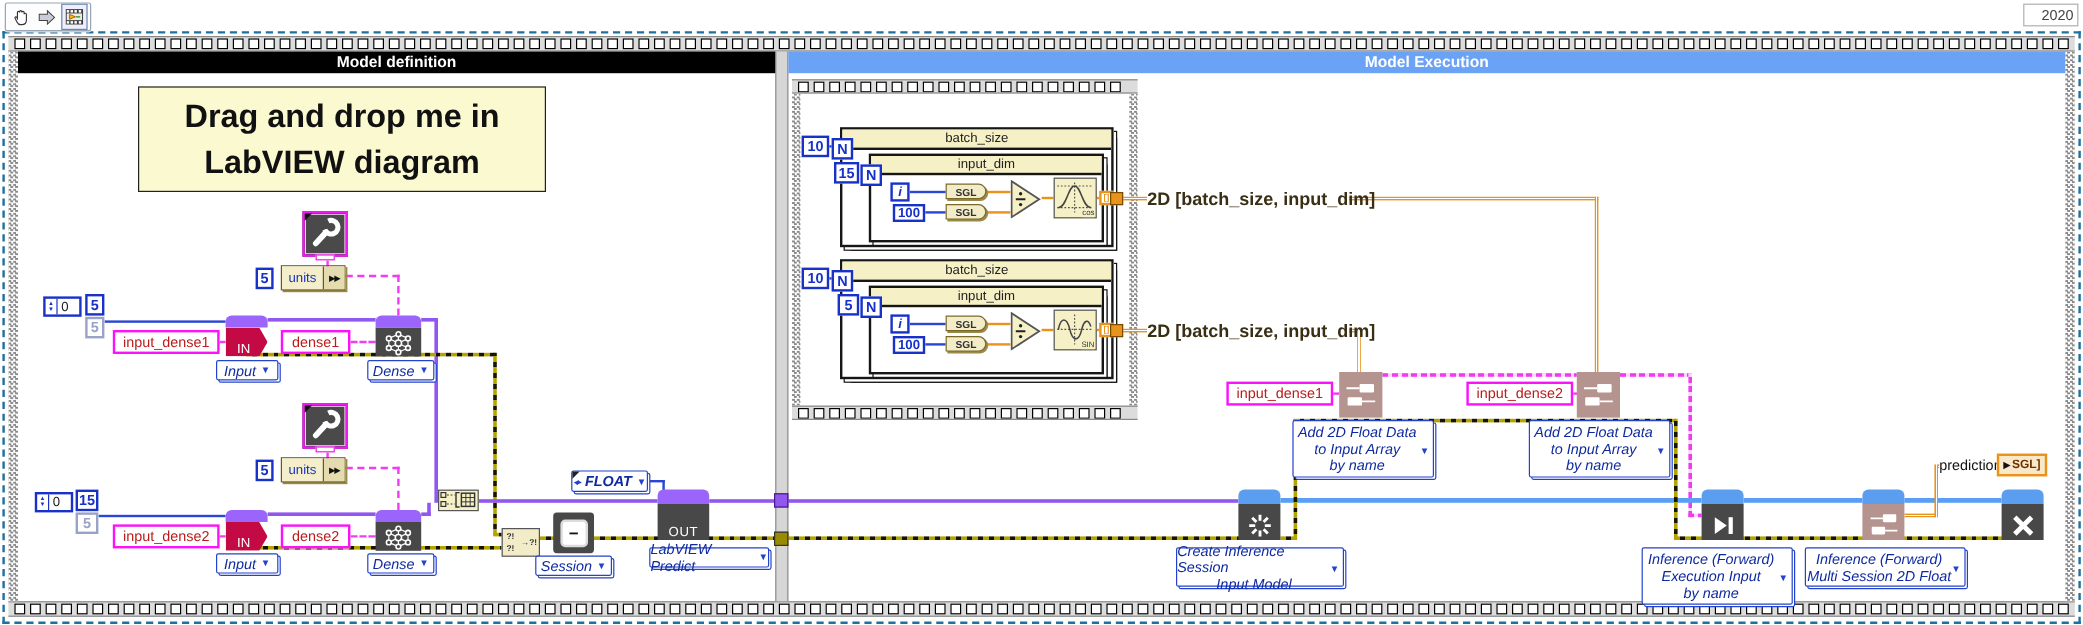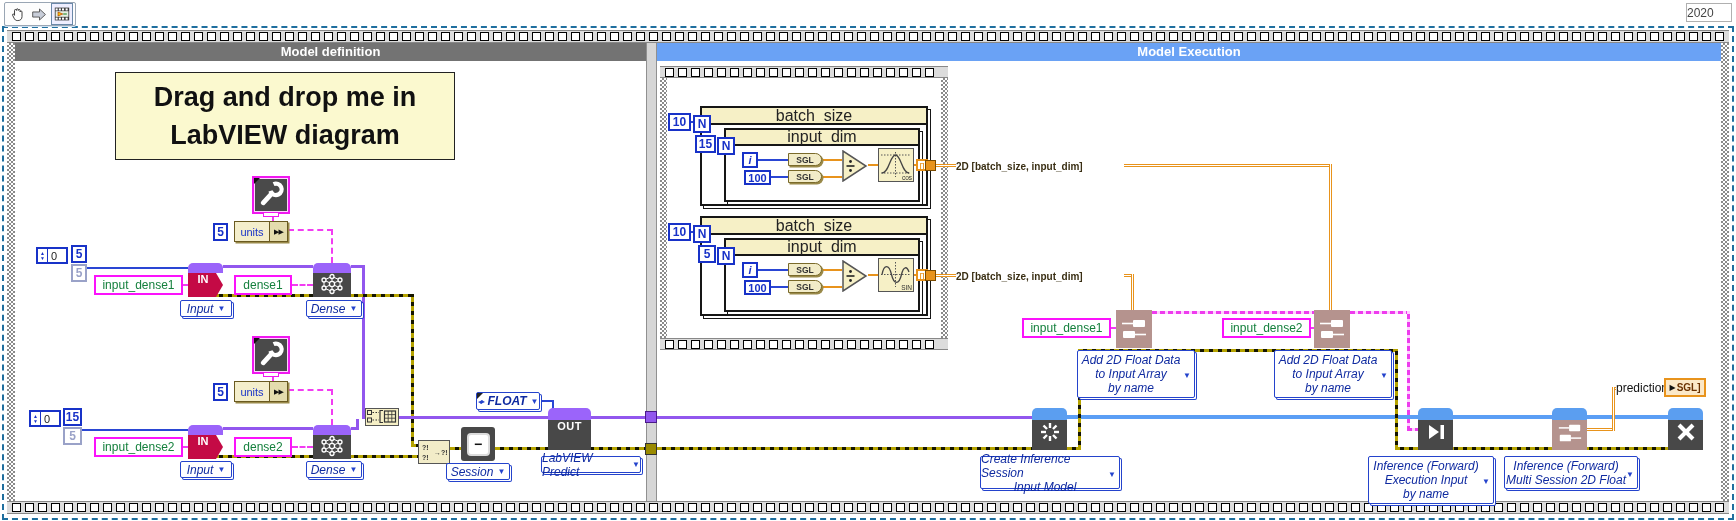--- a/index.html
+++ b/index.html
@@ -30,48 +30,48 @@
   .w-squigv{width:0;border-left:2px dashed #f23cf2;}
   .w-or2-h{height:3px;background:linear-gradient(#e8931c 0 1px,#fff 1px 2px,#e8931c 2px 3px);}
   .w-or2-v{width:3px;background:linear-gradient(90deg,#e8931c 0 1px,#fff 1px 2px,#e8931c 2px 3px);}
   .w-or-h{height:2px;background:#e8931c;}
   .tunnel{z-index:6;box-sizing:border-box;}
   
   .node{z-index:5;display:flex;flex-direction:column;}
   .cap{height:12px;border-radius:5px 5px 0 0;flex:none;}
   .cap-purple{background:#9b64fa;}
   .cap-blue{background:#5b9ef0;}
-  .nbody{flex:1;display:flex;align-items:flex-start;justify-content:center;color:#fff;font-weight:bold;}
+  .nbody{flex:1;display:flex;align-items:flex-end;justify-content:center;color:#fff;font-weight:normal;}
   .body-dark{background:#484848;}
   .body-red{background:#c40a45;clip-path:polygon(0 0,80% 0,100% 50%,80% 100%,0 100%);}
   .body-mauve{background:#b5938e;}
   
   .ring{background:#fff;border:1px solid #2443cc;border-radius:2px;color:#0f2aa0;font-size:12px;
     display:flex;align-items:center;justify-content:center;gap:4px;z-index:6;box-sizing:border-box;
     box-shadow:2px 2px 0 -1px #fff,2px 2px 0 0 #2443cc;font-style:italic;}
   .ring .arr{color:#2443cc;font-size:8px;flex:none;}
   .ringcol{flex-direction:column;gap:0;line-height:14px;padding-right:10px;}
   .ringcol .arr{position:absolute;right:3px;top:50%;margin-top:-5px;}
   
-  .mlabel{background:#fff;border:2px solid #fb12fb;color:#15803d;font-size:12px;display:flex;
+  .mlabel{background:#fff;border:2px solid #fb12fb;color:#b91c1c;font-size:12px;display:flex;
     align-items:center;justify-content:center;z-index:6;box-sizing:border-box;}
   .bconst{background:#fff;border:2px solid #1832c8;color:#1832c8;font-weight:bold;font-size:12px;
     display:flex;align-items:center;justify-content:center;z-index:6;box-sizing:border-box;}
   .gconst{border-color:#9aa2c8;color:#9aa2c8;}
   .iterm{font-style:italic;font-size:11px;}
   .spin{background:#fff;border:2px solid #1832c8;display:flex;z-index:6;box-sizing:border-box;}
   .spincol{width:9px;border-right:1px solid #1832c8;display:flex;flex-direction:column;
     align-items:center;justify-content:center;color:#1832c8;font-size:5px;line-height:5px;}
   .spinval{flex:1;color:#222;font-size:11px;display:flex;align-items:center;padding-left:3px;}
-  .wlabel{color:#3a2f14;font-weight:bold;font-size:10px;background:#fff;display:flex;
+  .wlabel{color:#3a2f14;font-weight:bold;font-size:15px;background:#fff;display:flex;
     align-items:center;z-index:4;white-space:nowrap;}
   
   .loop{border:2px solid #161616;box-sizing:border-box;z-index:1;
     box-shadow:3px 3px 0 -1px #fff,3px 3px 0 0 #161616,6px 6px 0 -4px #fff,6px 6px 0 -3px #161616;}
-  .loopband{background:#f6f0c6;border-bottom:2px solid #161616;font-size:16px;color:#222;
+  .loopband{background:#f6f0c6;border-bottom:2px solid #161616;font-size:11px;color:#222;
     text-align:center;line-height:15px;}
   .sgl{background:#f2ecc8;border:1px solid #7a6a2a;border-radius:0 7px 7px 0;font-size:8.5px;
     font-weight:bold;color:#333;display:flex;align-items:center;justify-content:center;z-index:5;
     box-shadow:1.5px 1.5px 0 0 #9a8a4a;box-sizing:border-box;}
   .fnbox{background:#f6f0c6;border:1.5px solid #555;z-index:5;box-sizing:border-box;position:absolute;}
   .fnlbl{position:absolute;right:1px;bottom:0;font-size:6.5px;color:#333;background:#f6f0c6;line-height:7px;z-index:2;}
   
   .wrench{background:#4a4a4a;border:2px solid #f018f0;box-shadow:inset 0 0 0 1px #ffd6ff;z-index:5;box-sizing:border-box;}
   .wrench::before{content:'';position:absolute;top:0;left:0;border-top:6px solid #111;border-right:6px solid transparent;}
   .wstub{background:#fff;border:1.5px solid #f018f0;z-index:6;box-sizing:border-box;}
@@ -84,21 +84,21 @@
   .floatglyph{font-size:8px;color:#2443cc;letter-spacing:-1px;flex:none;}
   .cornerfold{position:absolute;top:0;left:0;border-top:6px solid #222;border-right:6px solid transparent;}
   .subsq{width:19px;height:19px;background:#fff;border:2px solid #dcdcdc;border-radius:4px;color:#111;
     font-size:14px;font-weight:bold;display:flex;align-items:center;justify-content:center;}
   .sgld{border:2px solid #e8931c;background:#fbe8c8;display:flex;align-items:center;justify-content:center;
     gap:1px;z-index:6;box-sizing:border-box;}
   .toolbar{background:#fdfdfd;border:1px solid #9aa6b4;border-radius:2px;display:flex;align-items:center;
     gap:2px;padding:0 2px;z-index:8;box-shadow:0 1px 0 #cfe0f0;}
   .tbico{width:20px;height:20px;display:flex;align-items:center;justify-content:center;}
   .yearbadge{background:#fff;border:1px solid #b0b0b0;color:#444;font-size:12px;display:flex;
-    align-items:center;justify-content:flex-start;padding-right:3px;z-index:8;box-sizing:border-box;}
+    align-items:center;justify-content:flex-end;padding-right:3px;z-index:8;box-sizing:border-box;}
 </style>
 </head>
 <body>
 
 <div id="canvas">
 
   <div class="abs toolbar" style="left:4px;top:2px;height:22px;">
     <div class="tbico">
       <svg width="17" height="17" viewBox="0 0 20 20">
           <path d="M6.5 11 V5.2 a1.1 1.1 0 0 1 2.2 0 V4.4 a1.1 1.1 0 0 1 2.2 0 V5.2 a1.1 1.1 0 0 1 2.2 0 V7 a1.1 1.1 0 0 1 2.2 0 V12.5 c0 2.8-1.9 4.6-4.6 4.6 h-1 c-1.8 0-2.8-.9-3.7-2.7 L4.2 10.8 c-.5-1 .7-1.9 1.5-1.1 z" fill="#fff" stroke="#333" stroke-width="1.1"></path>
@@ -397,21 +397,21 @@
       <div class="sq"></div>
       <div class="sq"></div>
       <div class="sq"></div>
       <div class="sq"></div>
       <div class="sq"></div>
     </div>
   <div class="abs checker" style="left:7px;top:43px;width:8px;height:458px;"></div>
   <div class="abs checker" style="left:1721px;top:43px;width:8px;height:458px;"></div>
   <div class="abs divider" style="left:646px;top:43px;width:11px;height:458px;"></div>
 
-  <div class="abs frameheader" style="left:15px;top:43px;width:631px;height:18px;background:#737373;"><span>Model definition</span></div>
+  <div class="abs frameheader" style="left:15px;top:43px;width:631px;height:18px;background:#000000;"><span>Model definition</span></div>
   <div class="abs frameheader" style="left:657px;top:43px;width:1064px;height:18px;background:#6aa2f5;"><span>Model Execution</span></div>
 
   <div class="abs" style="left:115px;top:72px;width:340px;height:88px;background:#fbf9cf;border:1.5px solid #222;
        display:flex;flex-direction:column;align-items:center;justify-content:center;z-index:3;
        font-weight:bold;font-size:27px;color:#111;line-height:38px;box-sizing:border-box;">
     <span>Drag and drop me in</span>
       <span>LabVIEW diagram</span>
   </div>
 
   <div class="abs wrench" style="left:252px;top:176px;width:38px;height:38px;">

